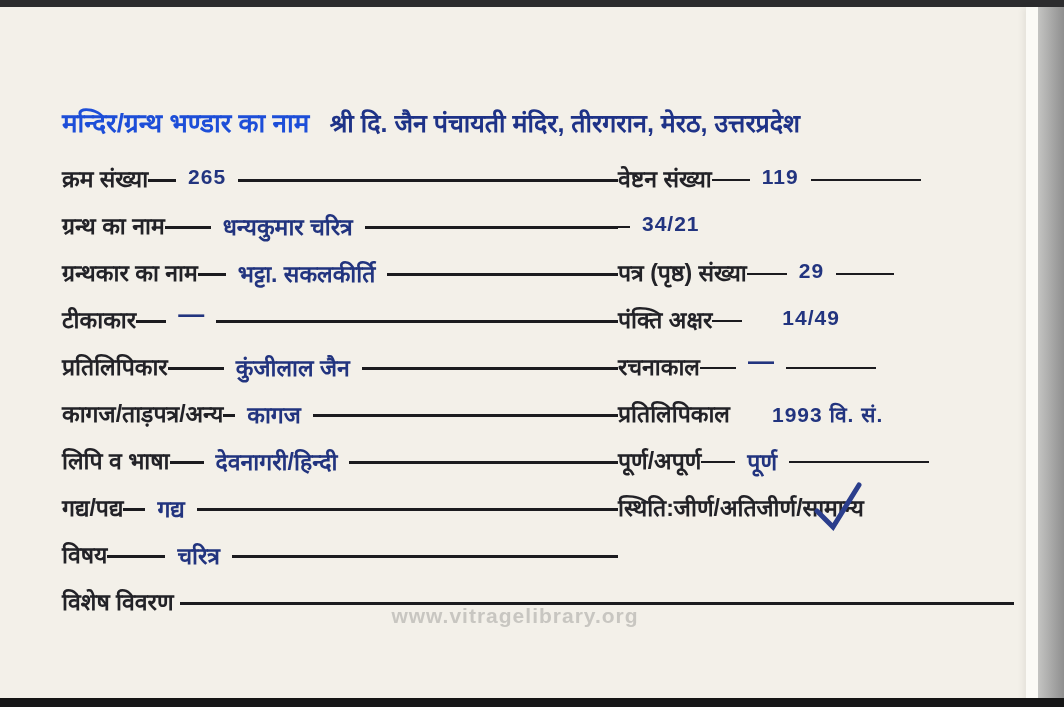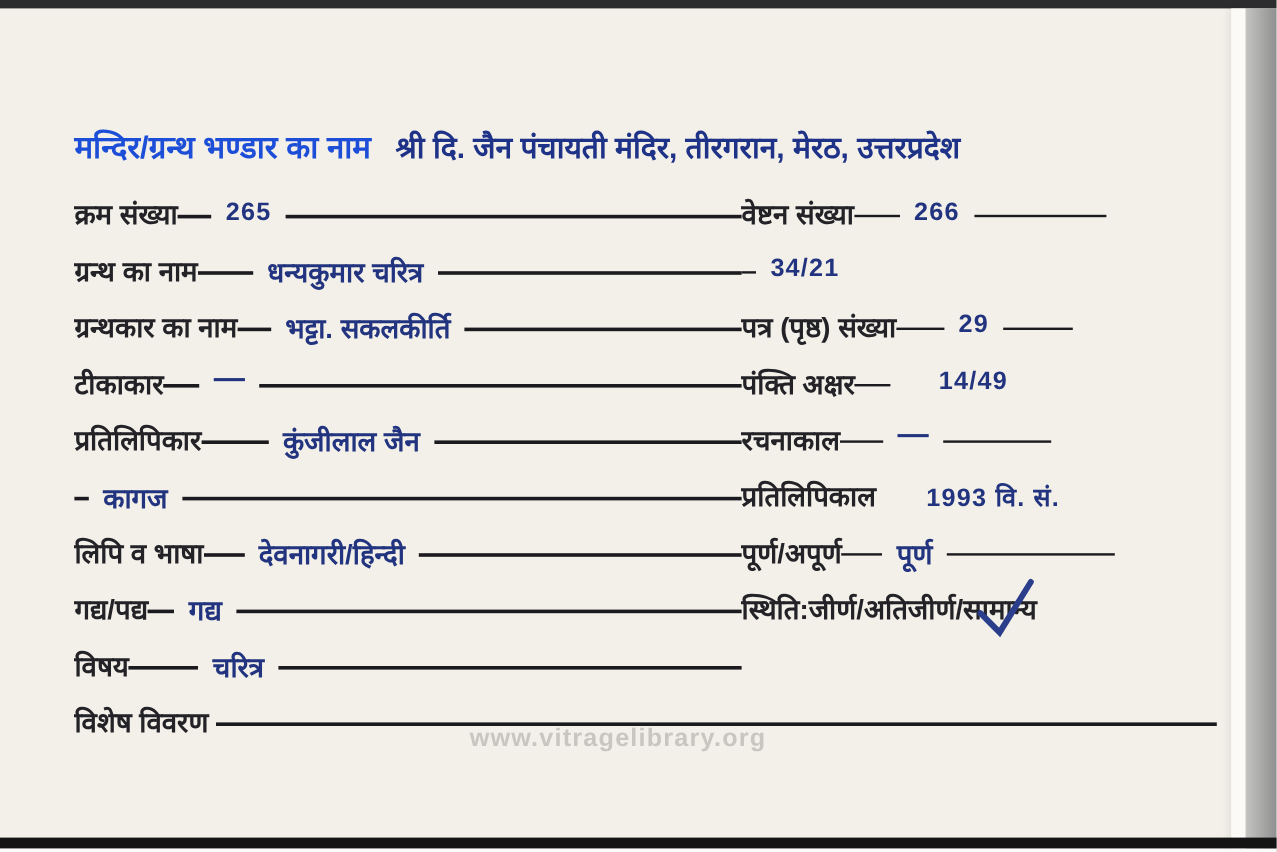--- a/index.html
+++ b/index.html
@@ -66,21 +66,21 @@
 
     <div class="frow col-left" style="grid-row:1;grid-column:1">
       <span class="flabel">क्रम संख्या</span>
       <span class="fline" style="width:28px"></span>
       <span class="fvalue num">265</span>
       <span class="fline fill"></span>
     </div>
     <div class="frow col-right" style="grid-row:1;grid-column:2">
       <span class="flabel">वेष्टन संख्या</span>
       <span class="fline" style="width:38px"></span>
-      <span class="fvalue num">266</span>
+      <span class="fvalue num">119</span>
       <span class="fline" style="width:110px"></span>
     </div>
 
     <div class="frow col-left" style="grid-row:2;grid-column:1">
       <span class="flabel">ग्रन्थ का नाम</span>
       <span class="fline" style="width:46px"></span>
       <span class="fvalue">धन्यकुमार चरित्र</span>
       <span class="fline fill"></span>
     </div>
     <div class="frow col-right" style="grid-row:2;grid-column:2">
@@ -120,20 +120,21 @@
       <span class="fline fill"></span>
     </div>
     <div class="frow col-right" style="grid-row:5;grid-column:2">
       <span class="flabel">रचनाकाल</span>
       <span class="fline" style="width:36px"></span>
       <span class="fvalue dash">—</span>
       <span class="fline" style="width:90px"></span>
     </div>
 
     <div class="frow col-left" style="grid-row:6;grid-column:1">
+      <span class="flabel">कागज/ताड़पत्र/अन्य</span>
       <span class="fline" style="width:12px"></span>
       <span class="fvalue">कागज</span>
       <span class="fline fill"></span>
     </div>
     <div class="frow col-right" style="grid-row:6;grid-column:2">
       <span class="flabel">प्रतिलिपिकाल</span>
       <span class="fvalue num" style="padding-left:42px">1993 वि. सं.</span>
     </div>
 
     <div class="frow col-left" style="grid-row:7;grid-column:1">

